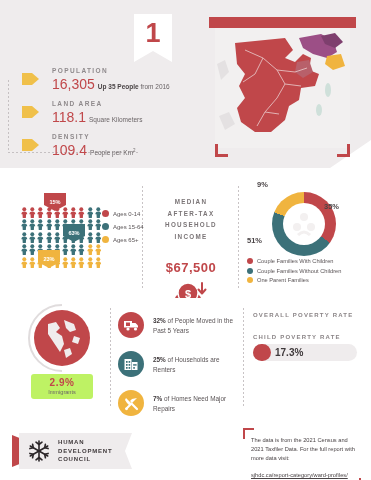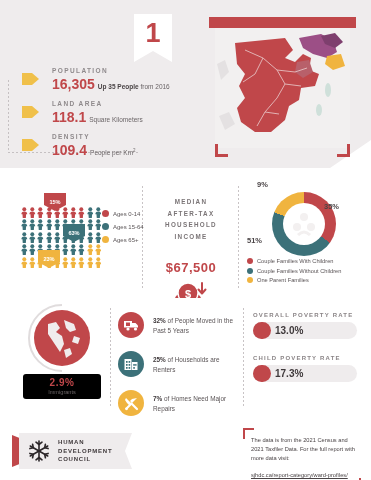--- a/index.html
+++ b/index.html
@@ -36,21 +36,21 @@
   .stat-row { position: relative; height: 25px; margin-bottom: 8px; padding-left: 30px; }
   .arrow {
     position: absolute; left: 0; top: 6px;
     width: 17px; height: 12px; background: #f0c04a;
     clip-path: polygon(0 0, 10px 0, 17px 6px, 10px 12px, 0 12px);
   }
   .stat-label {
     font-size: 6.5px; letter-spacing: 1.4px; color: #8f8a8c;
     font-weight: bold; margin-bottom: 1px;
   }
-  .stat-val { font-size: 14px; font-weight: bold; color: #c0474a; display: inline-block; }
+  .stat-val { font-size: 14px; font-weight: normal; color: #c0474a; display: inline-block; }
   .stat-sub { font-size: 6.5px; color: #6b6567; display: inline-block; margin-left: 3px; }
   .stat-sub b { color: #4a4446; }
   .stat-sub sup { font-size: 4.5px; }
   .dotline {
     position: absolute; left: 8px; top: 80px; width: 1px; height: 72px;
     background: repeating-linear-gradient(to bottom,#c5c0c2 0 2px,transparent 2px 4px);
   }
   .dotline-h {
     position: absolute; left: 8px; top: 152px; width: 130px; height: 1px;
     background: repeating-linear-gradient(to right,#c5c0c2 0 2px,transparent 2px 4px);
@@ -109,21 +109,21 @@
   .band-bot { position: absolute; left: 0; top: 298px; width: 371px; height: 122px; background: #fff; }
   .globe-box { position: absolute; left: 18px; top: 310px; width: 88px; }
   .globe { position: relative; width: 56px; height: 56px; margin: 0 auto; }
   .globe-ring {
     position: absolute; left: -6px; top: -6px; width: 68px; height: 68px;
     border: 2px solid #e0dcdd; border-radius: 50%;
     clip-path: polygon(0 0, 50% 0, 50% 100%, 0 100%);
   }
   .globe-c { width: 56px; height: 56px; border-radius: 50%; background: #c0474a; position: relative; overflow: hidden; }
   .imm-pill {
-    margin: 8px auto 0; width: 78px; background: #000000; border-radius: 3px;
+    margin: 8px auto 0; width: 62px; background: #bef264; border-radius: 3px;
     text-align: center; padding: 3px 0 4px;
   }
   .imm-val { font-size: 10px; font-weight: bold; color: #c0474a; letter-spacing: .5px; }
   .imm-lab { font-size: 5.6px; color: #6b6567; margin-top: 1px; }
 
   .facts { position: absolute; left: 118px; top: 312px; width: 120px; }
   .fact { display: flex; align-items: flex-start; gap: 9px; margin-bottom: 13px; }
   .fact-ico {
     width: 26px; height: 26px; border-radius: 50%; flex: none;
     display: flex; align-items: center; justify-content: center;
@@ -580,24 +580,20 @@
           <circle cx="2.5" cy="12.8" r="1.4" fill="#fff"></circle>
         </svg>
       </div>
       <div class="fact-txt"><b>7%</b><span> of Homes Need Major Repairs</span></div>
     </div>
   </div>
 
   <div class="poverty">
     <div class="pov-block">
       <div class="pov-label">OVERALL POVERTY RATE</div>
-      <div class="pov-bar">
-        <div class="pov-fill" id="pov-fill-0" style="width: 17%;"></div>
-        <span class="pov-val">13.0%</span>
-      </div>
     </div>
     <div class="pov-block">
       <div class="pov-label">CHILD POVERTY RATE</div>
       <div class="pov-bar">
         <div class="pov-fill" id="pov-fill-1" style="width: 17%;"></div>
         <span class="pov-val">17.3%</span>
       </div>
     </div>
   </div>
 

